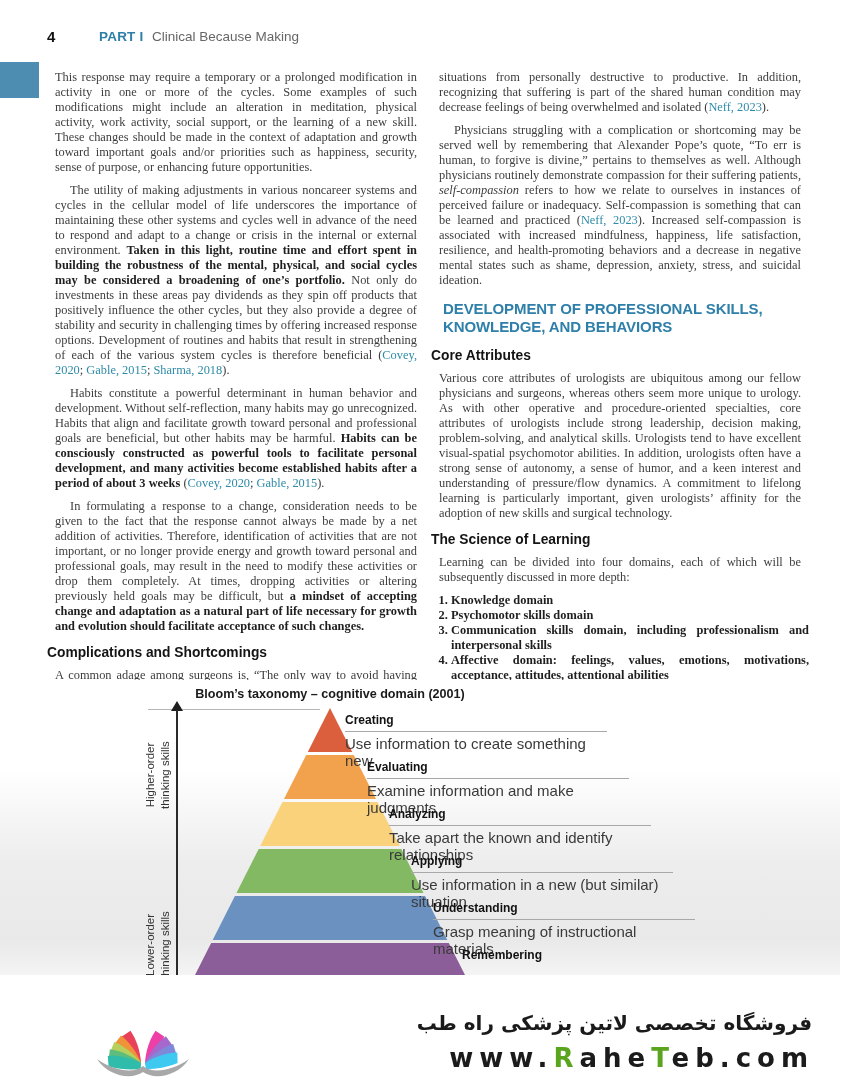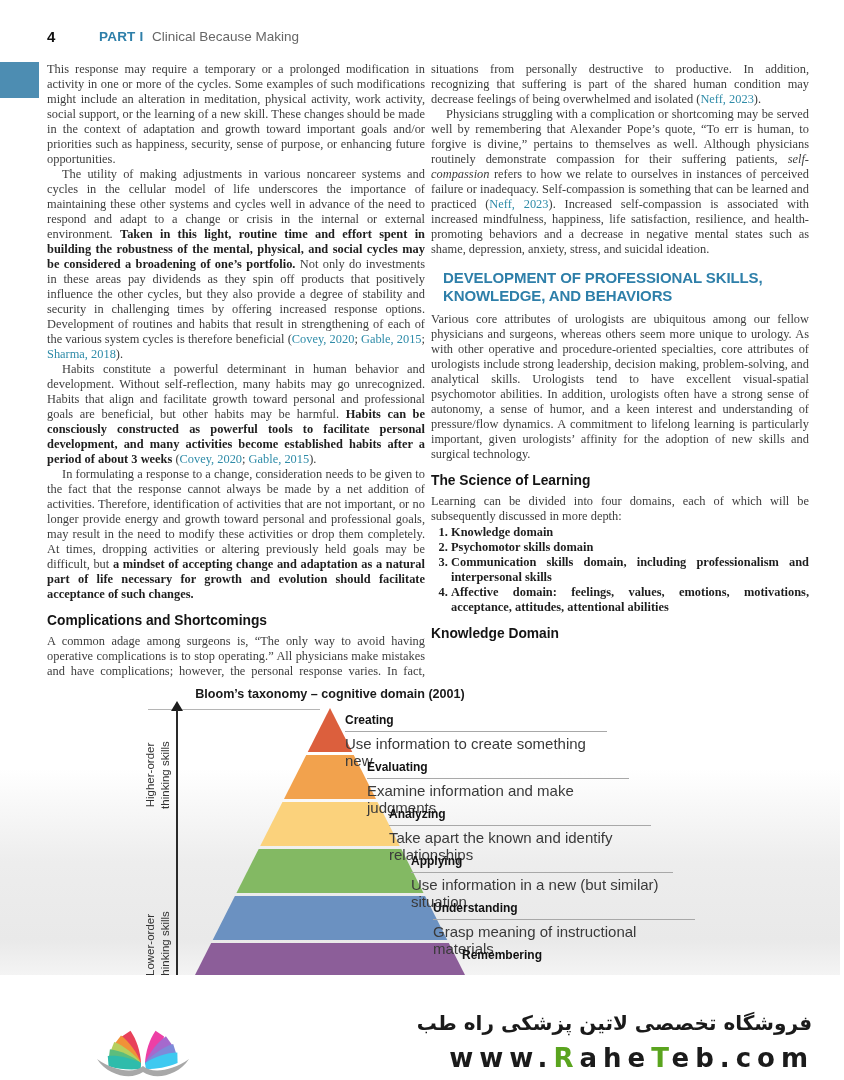--- a/index.html
+++ b/index.html
@@ -14,21 +14,21 @@
          font-weight:bold;font-size:13.5px;color:#2e7fa9;letter-spacing:.2px;}
   .part-title{position:absolute;left:152px;top:1px;font-family:"Liberation Sans",sans-serif;
          font-size:13.5px;color:#666;}
   .edge-tab{position:absolute;left:0;top:62px;width:39px;height:36px;background:#4d8db2;}
 
   
   .col{position:absolute;top:62px;width:378px;max-height:646px;overflow:hidden;
        font-size:12.4px;line-height:15px;text-align:justify;}
   #col-left{left:47px;}
   #col-right{left:431px;}
-  .body-p{margin:0;}
+  .body-p{margin:8px;}
   .body-p.indent{text-indent:15px;}
   .seg-n{color:#3d3d3d;}
   .seg-b{color:#1e1e1e;font-weight:bold;}
   .seg-i{font-style:italic;}
   .seg-c{color:#2e8ba8;}
   .sec-heading{font-family:"Liberation Sans",sans-serif;font-weight:bold;color:#2e7fa9;
        font-size:15px;line-height:1.22;margin:12px 0 6px 12px;text-align:left;letter-spacing:-.1px;}
   .sub-heading{font-family:"Liberation Sans",sans-serif;font-weight:bold;color:#141414;
        font-size:13.8px;margin:11px 0 6px 0;text-align:left;}
   .num-list{margin:1px 0 1px 0;padding-left:20px;}
@@ -81,20 +81,21 @@
       <p class="body-p indent"><span class="seg-n">The utility of making adjustments in various noncareer systems and cycles in the cellular model of life underscores the importance of maintaining these other systems and cycles well in advance of the need to respond and adapt to a change or crisis in the internal or external environment. </span><span class="seg-b">Taken in this light, routine time and effort spent in building the robustness of the mental, physical, and social cycles may be considered a broadening of one’s portfolio.</span><span class="seg-n"> Not only do investments in these areas pay dividends as they spin off products that positively influence the other cycles, but they also provide a degree of stability and security in challenging times by offering increased response options. Development of routines and habits that result in strengthening of each of the various system cycles is therefore beneficial (</span><span class="seg-c">Covey, 2020</span><span class="seg-n">; </span><span class="seg-c">Gable, 2015</span><span class="seg-n">; </span><span class="seg-c">Sharma, 2018</span><span class="seg-n">).</span></p>
       <p class="body-p indent"><span class="seg-n">Habits constitute a powerful determinant in human behavior and development. Without self-reflection, many habits may go unrecognized. Habits that align and facilitate growth toward personal and professional goals are beneficial, but other habits may be harmful. </span><span class="seg-b">Habits can be consciously constructed as powerful tools to facilitate personal development, and many activities become established habits after a period of about 3 weeks</span><span class="seg-n"> (</span><span class="seg-c">Covey, 2020</span><span class="seg-n">; </span><span class="seg-c">Gable, 2015</span><span class="seg-n">).</span></p>
       <p class="body-p indent"><span class="seg-n">In formulating a response to a change, consideration needs to be given to the fact that the response cannot always be made by a net addition of activities. Therefore, identification of activities that are not important, or no longer provide energy and growth toward personal and professional goals, may result in the need to modify these activities or drop them completely. At times, dropping activities or altering previously held goals may be difficult, but </span><span class="seg-b">a mindset of accepting change and adaptation as a natural part of life necessary for growth and evolution should facilitate acceptance of such changes.</span></p>
       <h3 class="sub-heading">Complications and Shortcomings</h3>
       <p class="body-p"><span class="seg-n">A common adage among surgeons is, “The only way to avoid having operative complications is to stop operating.” All physicians make mistakes and have complications; however, the personal response varies. In fact, many complications result from a combination of potentially avoidable events within a system that are not due to a solitary individual mistake or failure. Adjusting the mindset to view failures as an opportunity to learn and grow may help turn these</span></p>
     </div>
   <div id="col-right" class="col">
       <p class="body-p"><span class="seg-n">situations from personally destructive to productive. In addition, recognizing that suffering is part of the shared human condition may decrease feelings of being overwhelmed and isolated (</span><span class="seg-c">Neff, 2023</span><span class="seg-n">).</span></p>
       <p class="body-p indent"><span class="seg-n">Physicians struggling with a complication or shortcoming may be served well by remembering that Alexander Pope’s quote, “To err is human, to forgive is divine,” pertains to themselves as well. Although physicians routinely demonstrate compassion for their suffering patients, </span><span class="seg-i">self-compassion</span><span class="seg-n"> refers to how we relate to ourselves in instances of perceived failure or inadequacy. Self-compassion is something that can be learned and practiced (</span><span class="seg-c">Neff, 2023</span><span class="seg-n">). Increased self-compassion is associated with increased mindfulness, happiness, life satisfaction, resilience, and health-promoting behaviors and a decrease in negative mental states such as shame, depression, anxiety, stress, and suicidal ideation.</span></p>
       <h2 class="sec-heading">DEVELOPMENT OF PROFESSIONAL SKILLS, KNOWLEDGE, AND BEHAVIORS</h2>
+      <h3 class="sub-heading">Core Attributes</h3>
       <p class="body-p"><span class="seg-n">Various core attributes of urologists are ubiquitous among our fellow physicians and surgeons, whereas others seem more unique to urology. As with other operative and procedure-oriented specialties, core attributes of urologists include strong leadership, decision making, problem-solving, and analytical skills. Urologists tend to have excellent visual-spatial psychomotor abilities. In addition, urologists often have a strong sense of autonomy, a sense of humor, and a keen interest and understanding of pressure/flow dynamics. A commitment to lifelong learning is particularly important, given urologists’ affinity for the adoption of new skills and surgical technology.</span></p>
       <h3 class="sub-heading">The Science of Learning</h3>
       <p class="body-p"><span class="seg-n">Learning can be divided into four domains, each of which will be subsequently discussed in more depth:</span></p>
       <ol class="num-list">
         <li>Knowledge domain</li>
         <li>Psychomotor skills domain</li>
         <li>Communication skills domain, including professionalism and interpersonal skills</li>
         <li>Affective domain: feelings, values, emotions, motivations, acceptance, attitudes, attentional abilities</li>
       </ol>
       <h3 class="sub-heading">Knowledge Domain</h3>

